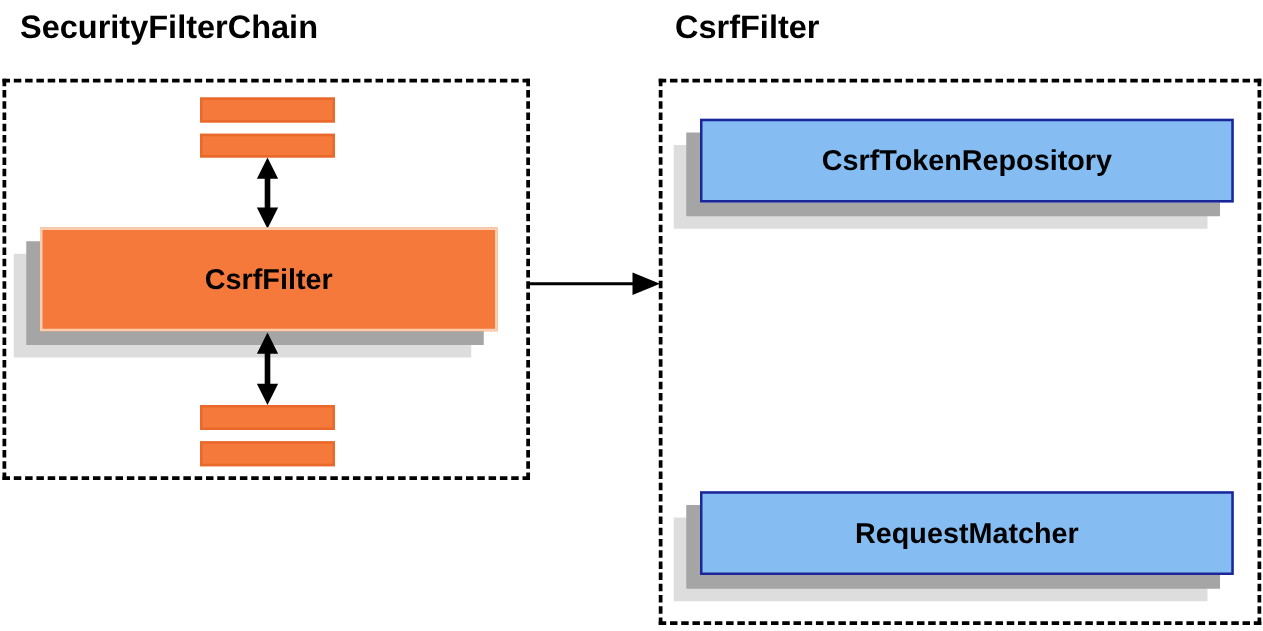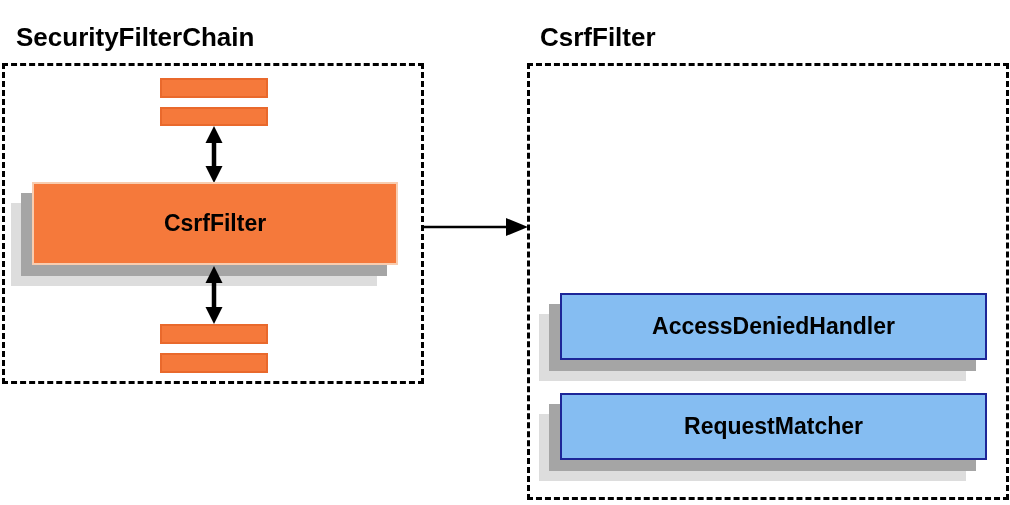--- a/index.html
+++ b/index.html
@@ -10,21 +10,20 @@
     font-family:"Liberation Sans", sans-serif;
     overflow:hidden;
   }
   .abs{position:absolute;box-sizing:border-box;}
   .title{
     font-size:26px;
     font-weight:700;
     color:var(--text,#000);
     white-space:nowrap;
     line-height:1.2;
-    margin-top:16px;
   }
   .dashed-box{
     border:3px dashed var(--line,#000);
     background:transparent;
   }
   .orange-bar{
     background:var(--orange-fill,#F5793B);
     border:2px solid var(--orange-border,#E9692C);
   }
   .big-orange{
@@ -82,23 +81,23 @@
   <div class="abs orange-bar" style="left:160px;top:324px;width:108px;height:20px;"></div>
   <div class="abs orange-bar" style="left:160px;top:353px;width:108px;height:20px;"></div>
 
   <svg class="abs arrow" style="left:422px;top:215px;" width="106" height="24" viewBox="0 0 106 24">
     <line x1="1" y1="12" x2="87" y2="12" stroke-width="2.5"></line>
     <polygon points="106,12 84,3 84,21"></polygon>
   </svg>
 
   <div class="abs dashed-box" style="left:527px;top:63px;width:482px;height:437px;"></div>
 
+  <div class="abs blue-box" style="top:95px;">
+    <span class="box-label">CsrfTokenRepository</span>
+  </div>
 
 
-  <div class="abs blue-box" style="top:293px;">
-    <span class="box-label">AccessDeniedHandler</span>
-  </div>
 
   <div class="abs blue-box" style="top:393px;">
     <span class="box-label">RequestMatcher</span>
   </div>
 
 </div>
 
 </body></html>

